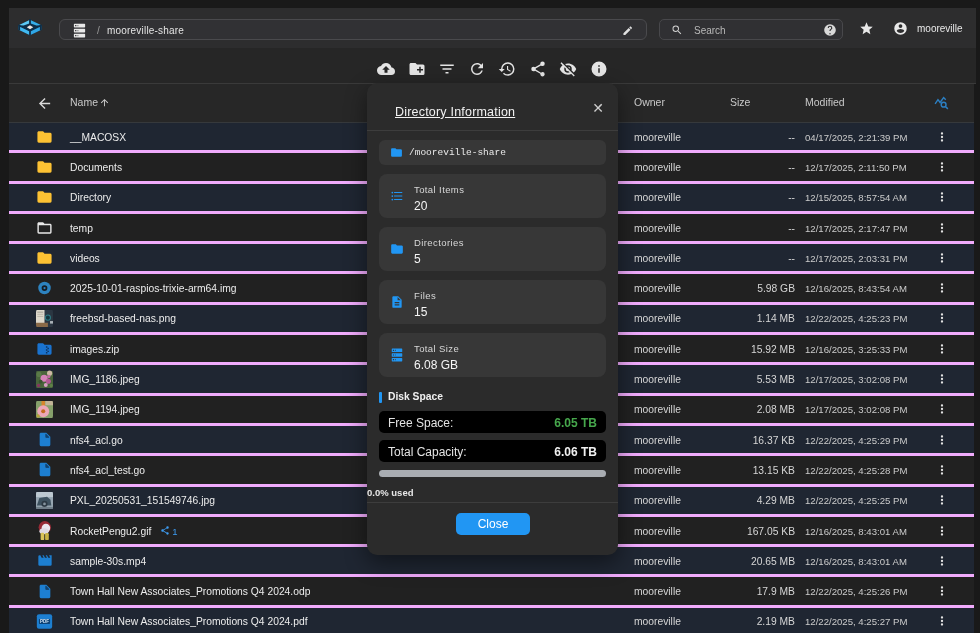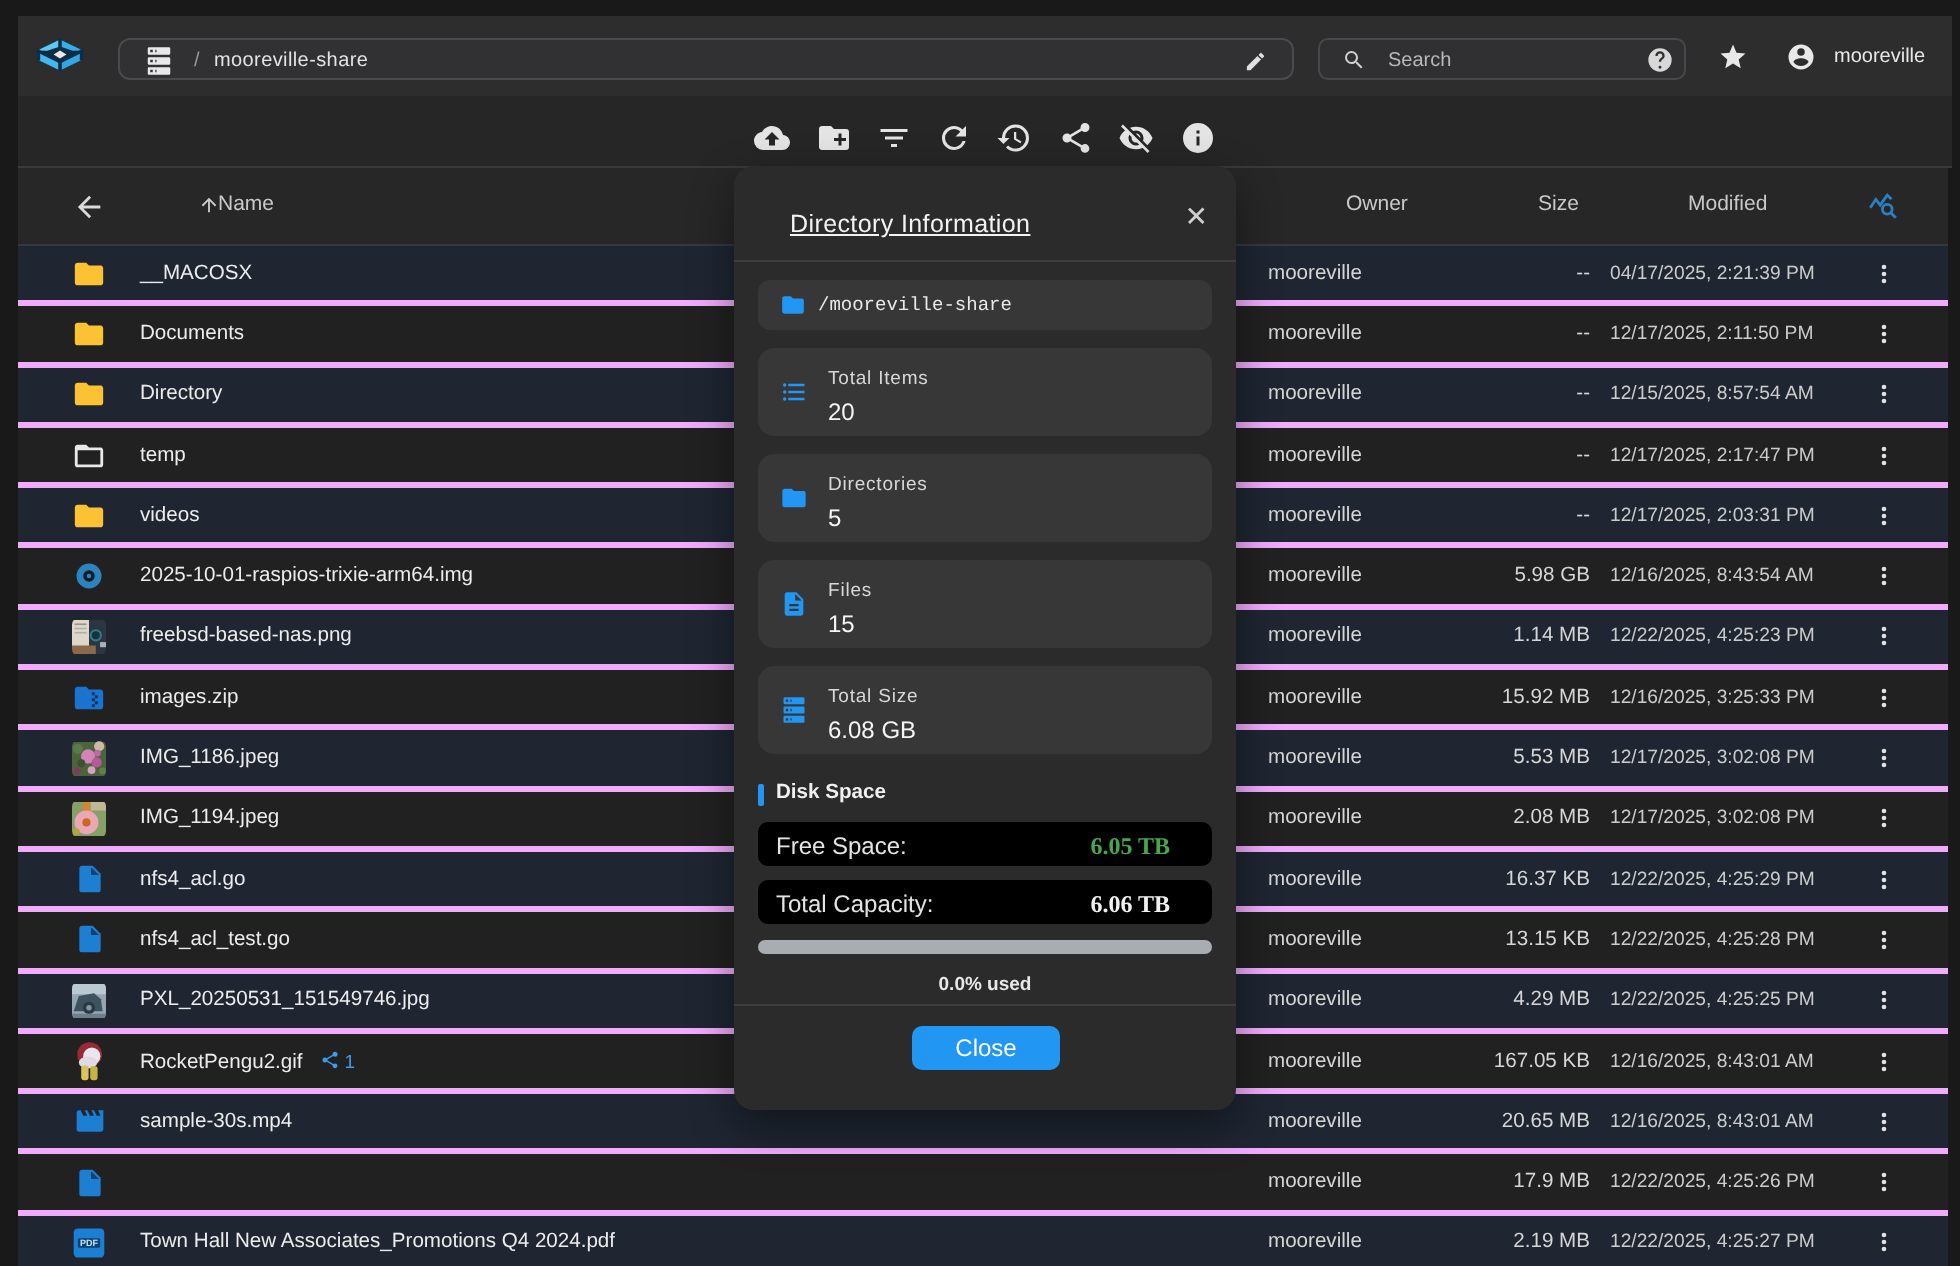--- a/index.html
+++ b/index.html
@@ -8,21 +8,21 @@
 .abs{position:absolute;}
 
 .topbar{position:absolute;left:9px;top:8px;width:967px;height:40px;background:#2d2d2e;}
 .crumb{position:absolute;left:50px;top:11px;width:588px;height:21px;background:#313134;border:1px solid #4a4a4d;border-radius:6px;}
 .searchbox{position:absolute;left:650px;top:11px;width:184px;height:21px;background:#303033;border:1px solid #48484b;border-radius:5px;}
 
 .toolbar{position:absolute;left:9px;top:48px;width:967px;height:36px;background:#262626;border-bottom:1px solid #3a3a3a;}
 .tic{position:absolute;top:12px;width:18px;height:18px;}
 
 .lheader{position:absolute;left:9px;top:84px;width:965px;height:39px;background:#272727;border-bottom:1px solid #36393c;box-sizing:border-box;}
-.hlabel{position:absolute;top:12px;font-size:10.5px;color:#c9c9c9;margin-left:39px;}
+.hlabel{position:absolute;top:12px;font-size:10.5px;color:#c9c9c9;}
 
 .rows{position:absolute;left:9px;top:123px;width:965px;height:510px;}
 .row{position:relative;width:965px;height:30.3px;border-bottom:3px solid #f0abfc;}
 .row.odd{background:#1f2632;}
 .row.even{background:#212121;}
 .icn{position:absolute;left:27px;top:50%;transform:translateY(-50%);width:17px;height:17px;display:flex;align-items:center;justify-content:center;}
 .nm{position:absolute;left:61px;top:50%;transform:translateY(-50%);font-size:10.3px;color:#ececec;white-space:nowrap;}
 .ow{position:absolute;left:625px;top:50%;transform:translateY(-50%);font-size:10.3px;color:#d6d6d6;}
 .sz{position:absolute;left:690px;width:96px;text-align:right;top:50%;transform:translateY(-50%);font-size:10.3px;color:#d6d6d6;}
 .md{position:absolute;left:796px;top:50%;transform:translateY(-50%);font-size:9.6px;color:#cccccc;}
@@ -35,23 +35,23 @@
 .mhr{position:absolute;left:0;top:47px;width:251px;height:1px;background:#3d3d3d;}
 .pathcard{position:absolute;left:12px;top:57px;width:227px;height:25px;background:#373737;border-radius:6px;}
 .statcard{position:absolute;left:12px;width:227px;height:44px;background:#373737;border-radius:8px;}
 .slabel{position:absolute;left:35px;top:10px;font-size:9.5px;color:#d8d8d8;letter-spacing:.4px;}
 .sval{position:absolute;left:35px;top:25px;font-size:12px;color:#f5f5f5;}
 .sic{position:absolute;left:11px;top:15px;width:14px;height:14px;}
 .dshead{position:absolute;left:12px;top:308px;font-size:10.3px;font-weight:700;color:#f0f0f0;padding-left:9px;}
 .dshead:before{content:"";position:absolute;left:0;top:1px;width:3px;height:11px;background:#2196f3;border-radius:1px;}
 .dsrow{position:absolute;left:12px;width:227px;height:22px;background:#000000;border-radius:5px;font-size:12px;}
 .dsl{position:absolute;left:9px;top:5px;color:#e3e3e3;}
-.dsr{position:absolute;right:21px;top:5px;font-weight:700;font-family:Liberation Serif, serif;}
+.dsr{position:absolute;right:9px;top:5px;font-weight:700;}
 .pbar{position:absolute;left:12px;top:387px;width:227px;height:7px;background:#a9adb2;border-radius:4px;}
-.pused{position:absolute;left:0;top:404px;width:251px;text-align:center;font-size:9.5px;font-weight:700;color:#e8e8e8;}
+.pused{position:absolute;left:0;top:404px;width:251px;text-align:left;font-size:9.5px;font-weight:700;color:#e8e8e8;}
 .mfhr{position:absolute;left:0;top:419px;width:251px;height:1px;background:#3d3d3d;}
 .closebtn{position:absolute;left:89px;top:430px;width:74px;height:22px;background:#2196f3;border-radius:5px;color:#fff;font-size:12px;text-align:center;line-height:22px;}
 </style>
 </head>
 <body>
 <div id="app">
 
   <div class="topbar">
     <svg class="abs" style="left:9px;top:11px" width="24" height="18" viewBox="0 0 24 18">
       <path d="M12,0.7 L23.4,6.3 L23.4,10.8 L12,16.3 L0.6,10.8 L0.6,6.3 Z" fill="#0e2e48"></path>
@@ -387,20 +387,21 @@
           <path d="M12,16A2,2 0 0,1 14,18A2,2 0 0,1 12,20A2,2 0 0,1 10,18A2,2 0 0,1 12,16M12,10A2,2 0 0,1 14,12A2,2 0 0,1 12,14A2,2 0 0,1 10,12A2,2 0 0,1 12,10M12,4A2,2 0 0,1 14,6A2,2 0 0,1 12,8A2,2 0 0,1 10,6A2,2 0 0,1 12,4Z"></path>
         </svg>
       </div>
     <div class="row even">
         <span class="icn">
           <svg width="16" height="16" viewBox="0 0 24 24">
             <path d="M13,9V3.5L18.5,9M6,2C4.89,2 4,2.89 4,4V20A2,2 0 0,0 6,22H18A2,2 0 0,0 20,20V8L14,2H6Z" fill="#1d7fd1"></path>
             <path d="M13,3.5 L13,9 L18.5,9 Z" fill="#0c4377"></path>
           </svg>
         </span>
+        <span class="nm">Town Hall New Associates_Promotions Q4 2024.odp</span>
         <span class="ow">mooreville</span>
         <span class="sz">17.9 MB</span>
         <span class="md">12/22/2025, 4:25:26 PM</span>
         <svg class="dots" viewBox="0 0 24 24" fill="#e2e2e2">
           <path d="M12,16A2,2 0 0,1 14,18A2,2 0 0,1 12,20A2,2 0 0,1 10,18A2,2 0 0,1 12,16M12,10A2,2 0 0,1 14,12A2,2 0 0,1 12,14A2,2 0 0,1 10,12A2,2 0 0,1 12,10M12,4A2,2 0 0,1 14,6A2,2 0 0,1 12,8A2,2 0 0,1 10,6A2,2 0 0,1 12,4Z"></path>
         </svg>
       </div>
     <div class="row odd">
         <span class="icn">
           <svg width="17" height="16" viewBox="0 0 24 23">

